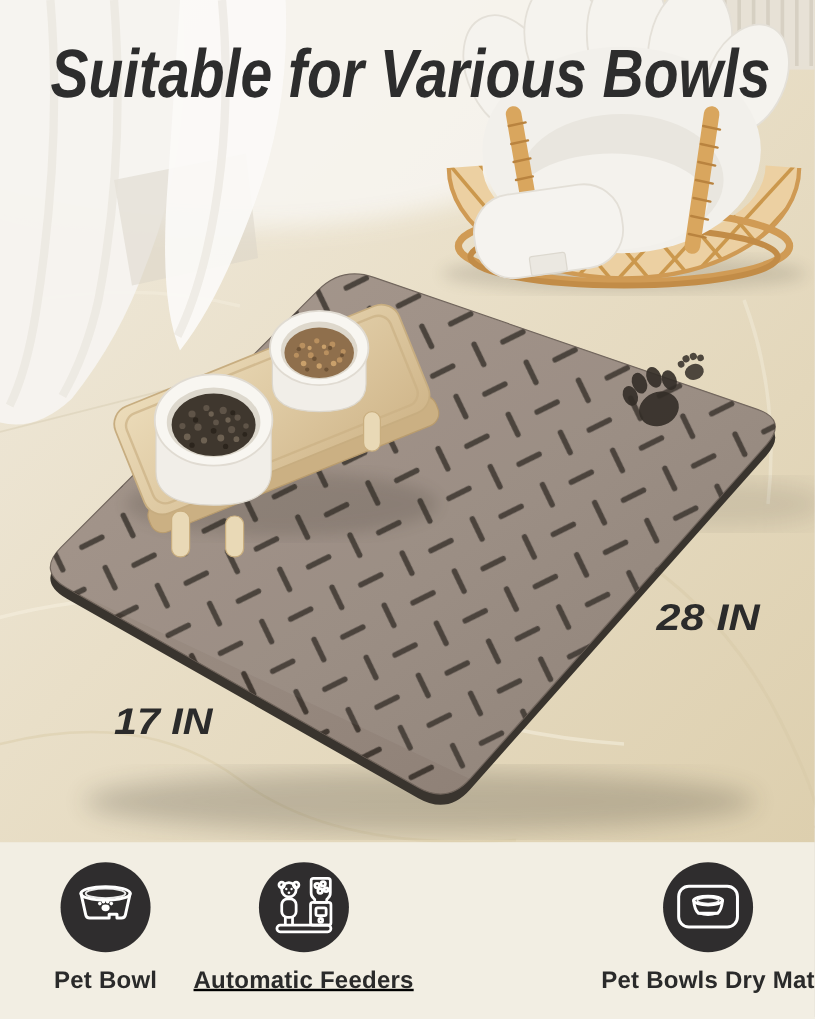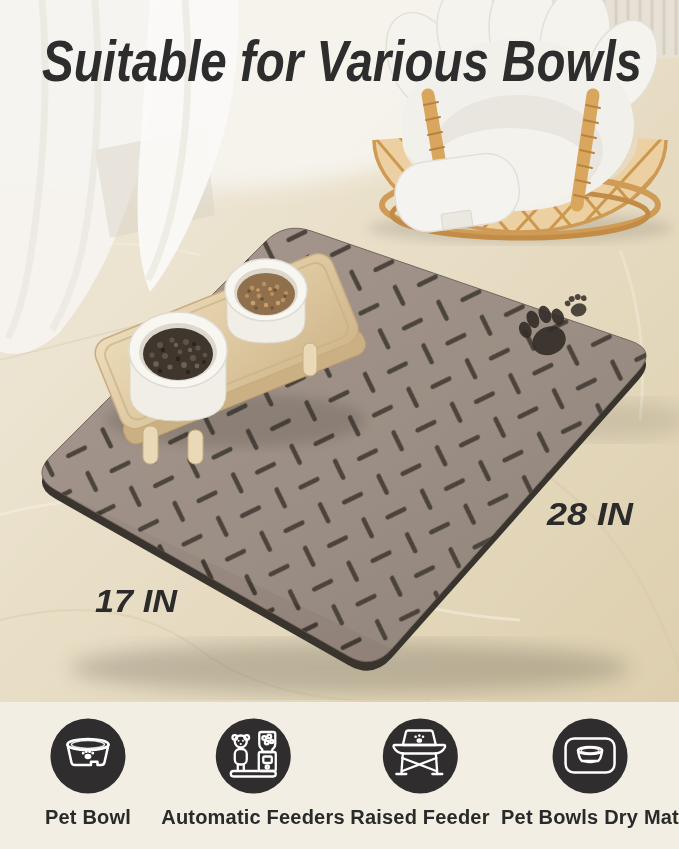--- a/index.html
+++ b/index.html
@@ -15,21 +15,21 @@
   }
   .feature{
     position:absolute;top:15px;transform:translateX(-50%);
     display:flex;flex-direction:column;align-items:center;gap:11px;
   }
   .feature .badge{width:78px;height:78px;}
   .feature .flabel{
     font-size:20px;font-weight:bold;color:#2a2a2a;white-space:nowrap;
     letter-spacing:0.2px;
   }
-  .f1{left:88px;} .f2{left:253px;} .f3{left:420px;} .f4{left:590px;}
+  .f1{left:88px;} .f2{left:253px;text-decoration:underline;} .f3{left:420px;} .f4{left:590px;}
   svg text{font-family:"Liberation Sans",sans-serif;}
 </style>
 </head>
 <body>
 
 <div class="stage">
 
   <svg class="photo" viewBox="0 0 679 702">
     <defs>
       <linearGradient id="floorG" x1="0" y1="0" x2="1" y2="1">
@@ -318,39 +318,20 @@
         </g>
         <g fill="#fff">
           <circle cx="24.3" cy="23.8" r="1"></circle>
             <circle cx="28.7" cy="23.8" r="1"></circle>
             <circle cx="26.5" cy="27" r="1.1"></circle>
         </g>
       </svg>
       <div class="flabel">Automatic Feeders</div>
     </div>
 
-    <div class="feature f3">
-      <svg class="badge" viewBox="0 0 78 78">
-        <circle cx="39" cy="39" r="37.5" fill="#2f2d2e"></circle>
-        <g stroke="#fff" stroke-width="2.3" fill="none" stroke-linecap="round" stroke-linejoin="round">
-          <path d="M 27 13.5 H 49 Q 51 13.5 51.5 15.5 L 54.5 28 H 21.5 L 24.5 15.5 Q 25 13.5 27 13.5 Z"></path>
-          <path d="M 13.5 28 H 62.5 Q 64.5 28 63.5 30.5 Q 60.5 36.5 53 36.5 H 23 Q 15.5 36.5 12.5 30.5 Q 11.5 28 13.5 28 Z"></path>
-          <path d="M 21.5 36.5 L 20 57 M 54.5 36.5 L 56 57"></path>
-          <path d="M 21 41 L 55 54 M 55 41 L 21 54"></path>
-          <path d="M 15 57 H 25 M 51 57 H 61"></path>
-        </g>
-        <g fill="#fff">
-          <ellipse cx="38" cy="23.5" rx="2.8" ry="2.3"></ellipse>
-          <circle cx="34.3" cy="19.7" r="1.3"></circle>
-            <circle cx="38" cy="18.6" r="1.3"></circle>
-            <circle cx="41.7" cy="19.7" r="1.3"></circle>
-        </g>
-      </svg>
-      <div class="flabel">Raised Feeder</div>
-    </div>
 
     <div class="feature f4">
       <svg class="badge" viewBox="0 0 78 78">
         <circle cx="39" cy="39" r="37.5" fill="#2f2d2e"></circle>
         <g stroke="#fff" stroke-width="2.5" fill="none" stroke-linecap="round" stroke-linejoin="round">
           <rect x="14.5" y="21.5" width="49" height="34" rx="8.5"></rect>
           <ellipse cx="39" cy="33.5" rx="12" ry="3.6"></ellipse>
           <ellipse cx="39" cy="33.5" rx="9" ry="2.4" stroke-width="1.4" opacity="0.9"></ellipse>
           <path d="M 27 33.5 Q 27.8 41.5 31 44 H 47 Q 50.2 41.5 51 33.5"></path>
           <path d="M 31.5 44 Q 39 46.8 46.5 44" stroke-width="1.8"></path>

